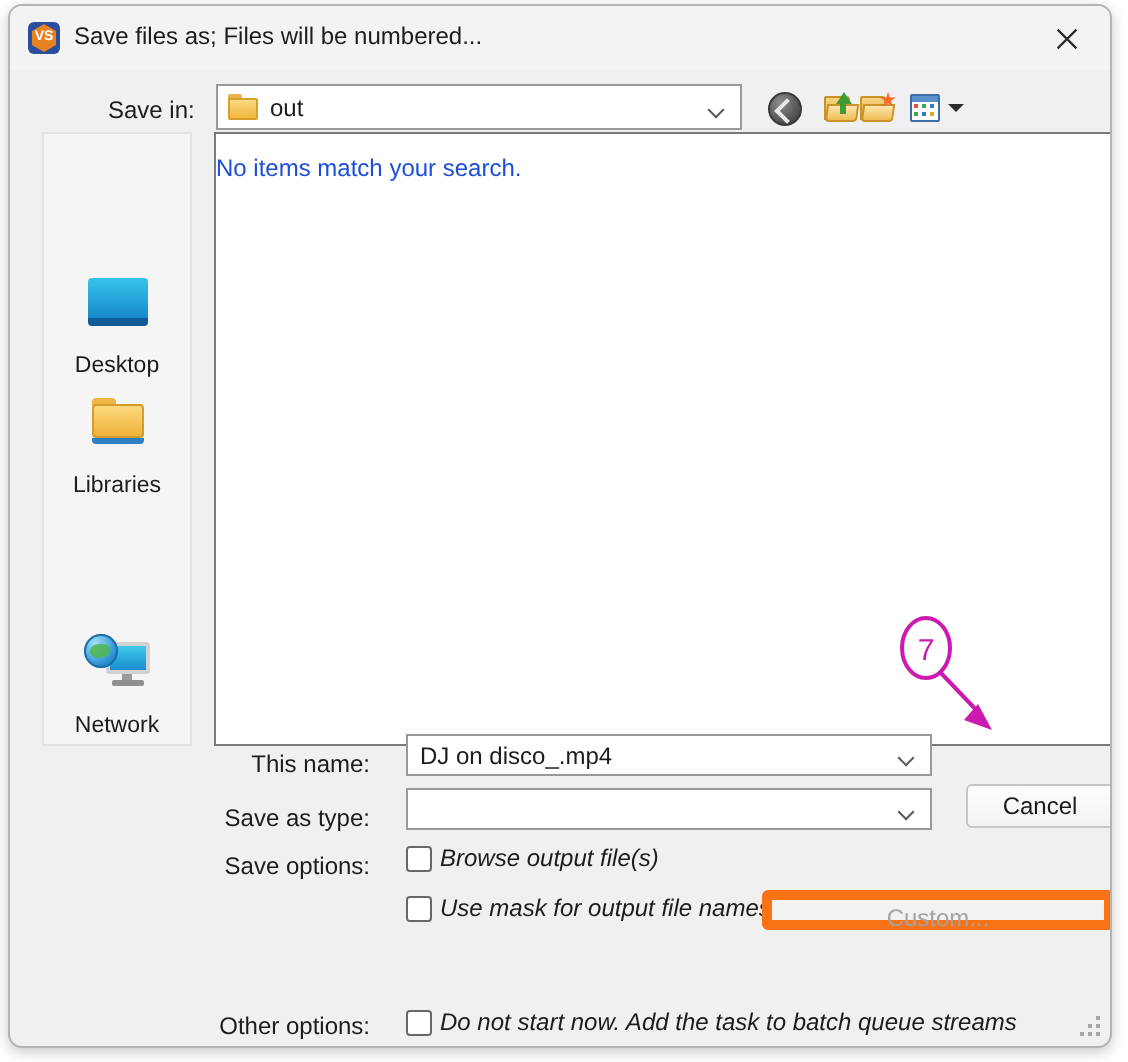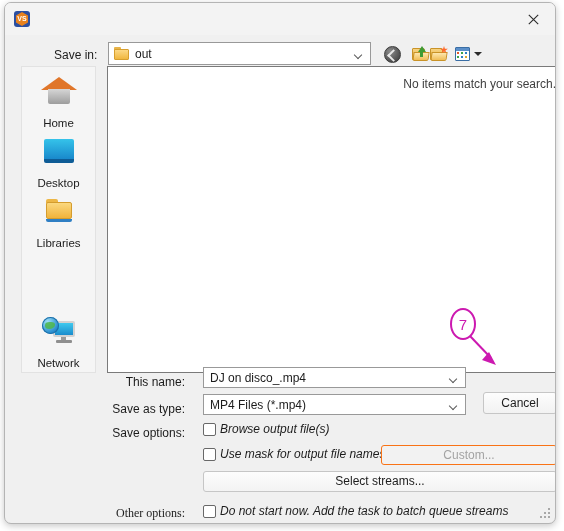--- a/index.html
+++ b/index.html
@@ -381,37 +381,37 @@
     width: 450px; height: 307px;
     background: #ffffff;
     border: 1px solid #7a7a7a;
     box-sizing: border-box;
     overflow: hidden;
   }
   #empty-message {
     position: absolute;
     left: 0; top: 10px;
     width: 100%;
-    text-align: right;
-    font-size: 12px;
-    color: #404040;
+    text-align: left;
+    font-size: 12px;
+    color: #1d4ed8;
   }
 
   
   .form-label {
     position: absolute;
     width: 85px;
     text-align: right;
     font-size: 12px;
     color: #1c1c1c;
   }
   #lbl-filename   { left: 95px; top: 372px; }
   #lbl-savetype   { left: 95px; top: 399px; }
   #lbl-saveopts   { left: 95px; top: 423px; }
-  #lbl-otheropts  { left: 95px; top: 503px; font-family: Liberation Serif, serif; }
+  #lbl-otheropts  { left: 95px; top: 503px; }
 
   .form-combo {
     position: absolute;
     left: 198px;
     width: 263px; height: 21px;
     background: #ffffff;
     border: 1px solid #999999;
     box-sizing: border-box;
   }
   #combo-filename { top: 364px; }
@@ -474,21 +474,21 @@
   }
   #cb-browse   { top: 419px; }
   #cb-usemask  { top: 444px; }
   #cb-batch    { top: 501px; }
 
   #btn-custom {
     position: absolute;
     left: 376px; top: 442px;
     width: 176px; height: 20px;
     background: #f2f2f2;
-    border: 1px solid #f97316;
+    border: 5px solid #f97316;
     border-radius: 3px;
     box-sizing: border-box;
     font-size: 12px;
     color: #a3a3a3;
     text-align: center;
     line-height: 18px;
     font-family: "Liberation Sans", sans-serif;
   }
   #btn-streams {
     position: absolute;
@@ -532,20 +532,21 @@
 </head>
 <body>
 
 <div id="dialog-window">
 
   <div id="title-bar">
     <div id="app-icon">
       <div class="hexa"></div>
       <div class="vs">VS</div>
     </div>
+    <div id="title-text">Save files as; Files will be numbered...</div>
     <div id="close-button">
       <svg width="11" height="11" viewBox="0 0 11 11">
         <path d="M0.8,0.8 L10.2,10.2 M10.2,0.8 L0.8,10.2" stroke="#2b2b2b" stroke-width="1.1" fill="none"></path>
       </svg>
     </div>
   </div>
 
   <div id="savein-label">Save in:</div>
 
   <div id="savein-combo">
@@ -590,27 +591,20 @@
         <i style="left:0;top:4px;background:#3fa54a"></i>
         <i style="left:4px;top:4px;background:#2f7fc4"></i>
         <i style="left:8px;top:4px;background:#e0a82b"></i>
       </div>
     </div>
     <div class="views-arrow"></div>
   </div>
 
   <div id="places-bar">
 
-    <div class="place-item" style="top:4px">
-      <div class="place-ico ico-home">
-        <div class="roof"></div>
-          <div class="body"></div>
-      </div>
-      <div class="place-label">Home</div>
-    </div>
 
     <div class="place-item" style="top:64px">
       <div class="place-ico ico-desk">
         <div class="screen"></div>
           <div class="foot"></div>
       </div>
       <div class="place-label">Desktop</div>
     </div>
 
     <div class="place-item" style="top:124px">
@@ -640,38 +634,36 @@
   </div>
 
   <div class="form-label" id="lbl-filename">This name:</div>
   <div class="form-combo" id="combo-filename">
     <div class="val">DJ on disco_.mp4</div>
     <div class="combo-arrow"></div>
   </div>
 
   <div class="form-label" id="lbl-savetype">Save as type:</div>
   <div class="form-combo" id="combo-savetype">
-    <div class="val">MP4 Files (*.mp4)</div>
     <div class="combo-arrow"></div>
   </div>
 
   <div class="form-label" id="lbl-saveopts">Save options:</div>
 
   <div class="cb-row" id="cb-browse">
     <span class="cb-box"></span>
     <span class="cb-text">Browse output file(s)</span>
   </div>
 
   <div class="cb-row" id="cb-usemask">
     <span class="cb-box"></span>
     <span class="cb-text">Use mask for output file names</span>
   </div>
 
   <div id="btn-custom">Custom...</div>
-  <div id="btn-streams">Select streams...</div>
 
   <div class="form-label" id="lbl-otheropts">Other options:</div>
 
   <div class="cb-row" id="cb-batch">
     <span class="cb-box"></span>
     <span class="cb-text">Do not start now. Add the task to batch queue streams</span>
   </div>
 
   <button class="dlg-btn" id="btn-cancel">Cancel</button>
 

